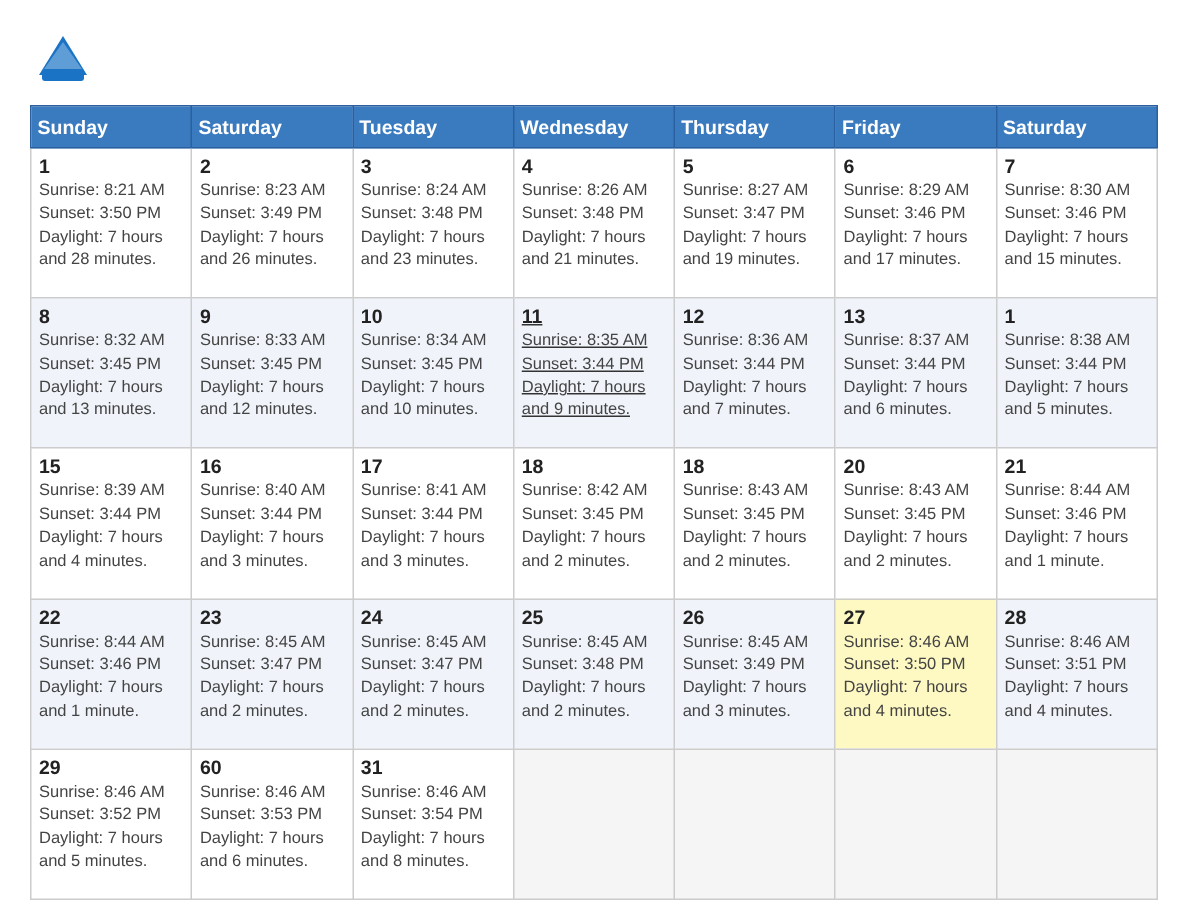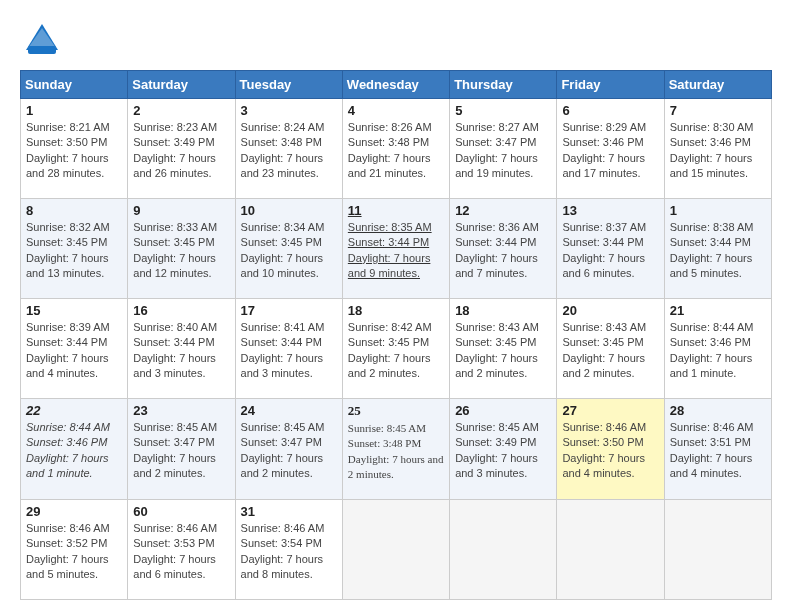--- a/index.html
+++ b/index.html
@@ -160,24 +160,24 @@
         <tr>
           <td><span class="day-num">15</span><span class="day-info">Sunrise: 8:39 AM<br>Sunset: 3:44 PM<br>Daylight: 7 hours and 4 minutes.</span></td>
           <td><span class="day-num">16</span><span class="day-info">Sunrise: 8:40 AM<br>Sunset: 3:44 PM<br>Daylight: 7 hours and 3 minutes.</span></td>
           <td><span class="day-num">17</span><span class="day-info">Sunrise: 8:41 AM<br>Sunset: 3:44 PM<br>Daylight: 7 hours and 3 minutes.</span></td>
           <td><span class="day-num">18</span><span class="day-info">Sunrise: 8:42 AM<br>Sunset: 3:45 PM<br>Daylight: 7 hours and 2 minutes.</span></td>
           <td><span class="day-num">18</span><span class="day-info">Sunrise: 8:43 AM<br>Sunset: 3:45 PM<br>Daylight: 7 hours and 2 minutes.</span></td>
           <td><span class="day-num">20</span><span class="day-info">Sunrise: 8:43 AM<br>Sunset: 3:45 PM<br>Daylight: 7 hours and 2 minutes.</span></td>
           <td><span class="day-num">21</span><span class="day-info">Sunrise: 8:44 AM<br>Sunset: 3:46 PM<br>Daylight: 7 hours and 1 minute.</span></td>
         </tr>
         <tr>
-          <td style="background: rgb(240, 244, 250); font-style: italic;"><span class="day-num">22</span><span class="day-info">Sunrise: 8:44 AM<br>Sunset: 3:46 PM<br>Daylight: 7 hours and 1 minute.</span></td>
+          <td style="background: rgb(240, 244, 250);"><span class="day-num">22</span><span class="day-info">Sunrise: 8:44 AM<br>Sunset: 3:46 PM<br>Daylight: 7 hours and 1 minute.</span></td>
           <td style="background: rgb(240, 244, 250); margin-top: 11px;"><span class="day-num">23</span><span class="day-info">Sunrise: 8:45 AM<br>Sunset: 3:47 PM<br>Daylight: 7 hours and 2 minutes.</span></td>
           <td style="background: rgb(240, 244, 250); margin-left: 25px;"><span class="day-num">24</span><span class="day-info">Sunrise: 8:45 AM<br>Sunset: 3:47 PM<br>Daylight: 7 hours and 2 minutes.</span></td>
-          <td style="background: rgb(240, 244, 250); font-family: Liberation Serif, serif;"><span class="day-num">25</span><span class="day-info">Sunrise: 8:45 AM<br>Sunset: 3:48 PM<br>Daylight: 7 hours and 2 minutes.</span></td>
+          <td style="background: rgb(240, 244, 250);"><span class="day-num">25</span><span class="day-info">Sunrise: 8:45 AM<br>Sunset: 3:48 PM<br>Daylight: 7 hours and 2 minutes.</span></td>
           <td style="background: rgb(240, 244, 250); margin-top: 16px;"><span class="day-num">26</span><span class="day-info">Sunrise: 8:45 AM<br>Sunset: 3:49 PM<br>Daylight: 7 hours and 3 minutes.</span></td>
           <td style="background: #fef9c3;"><span class="day-num">27</span><span class="day-info">Sunrise: 8:46 AM<br>Sunset: 3:50 PM<br>Daylight: 7 hours and 4 minutes.</span></td>
           <td style="background: rgb(240, 244, 250);"><span class="day-num">28</span><span class="day-info">Sunrise: 8:46 AM<br>Sunset: 3:51 PM<br>Daylight: 7 hours and 4 minutes.</span></td>
         </tr>
         <tr>
           <td><span class="day-num">29</span><span class="day-info">Sunrise: 8:46 AM<br>Sunset: 3:52 PM<br>Daylight: 7 hours and 5 minutes.</span></td>
           <td><span class="day-num">60</span><span class="day-info">Sunrise: 8:46 AM<br>Sunset: 3:53 PM<br>Daylight: 7 hours and 6 minutes.</span></td>
           <td><span class="day-num">31</span><span class="day-info">Sunrise: 8:46 AM<br>Sunset: 3:54 PM<br>Daylight: 7 hours and 8 minutes.</span></td>
           <td class="empty"></td>
           <td class="empty"></td>

